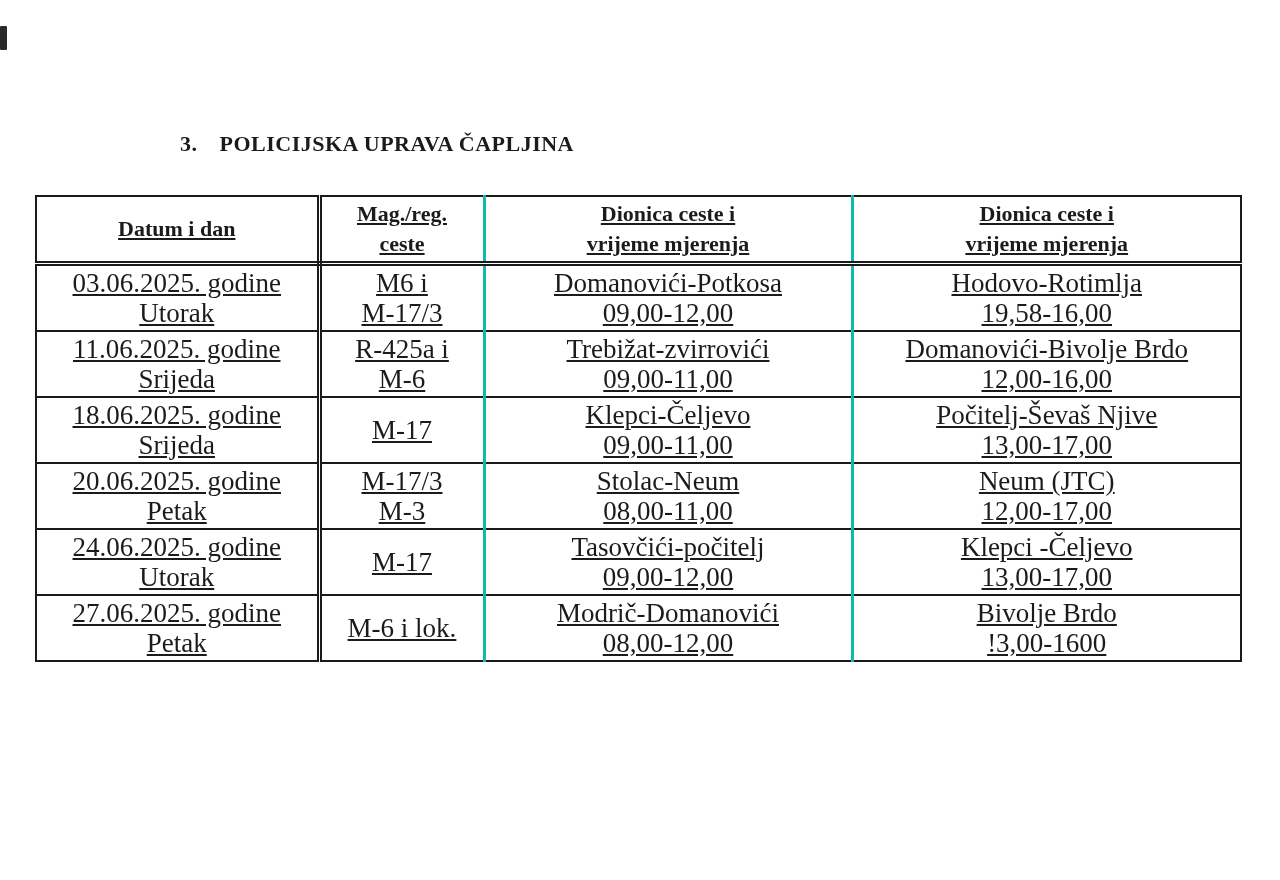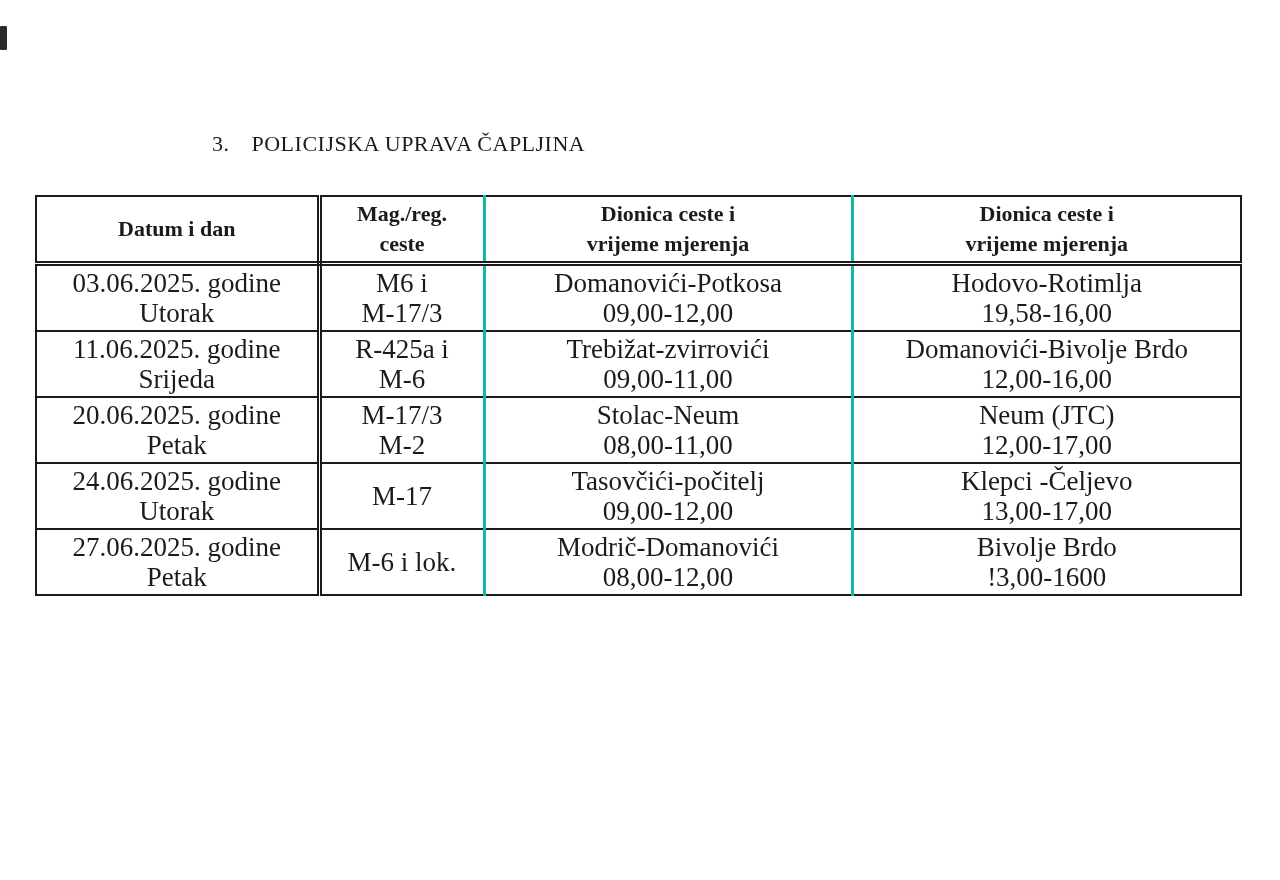--- a/index.html
+++ b/index.html
@@ -15,32 +15,32 @@
     position: absolute;
     left: 0; top: 26px;
     width: 7px; height: 24px;
     background: #2a2a2a;
     border-radius: 1px;
   }
   .doc-title {
     position: absolute;
     left: 180px; top: 131px;
     font-size: 22px;
-    font-weight: normal;
+    font-weight: bold;
     letter-spacing: 0.5px;
     white-space: nowrap;
-    margin-left: 32px;
   }
   .doc-title .num { margin-right: 22px; }
   table.schedule {
     position: absolute;
     left: 35px; top: 195px;
     width: 1205px;
     border-collapse: collapse;
     table-layout: fixed;
+    text-decoration: underline;
   }
   col.w1 { width: 283px; }
   col.w2 { width: 165px; }
   col.w3 { width: 368px; }
   col.w4 { width: 389px; }
   .schedule th, .schedule td {
     border: 2px solid #1a1a1a;
     text-align: center;
     vertical-align: middle;
     padding: 2px 4px;
@@ -125,26 +125,43 @@
           <span class="line">Trebižat-zvirrovići</span>
           <span class="line">09,00-11,00</span>
         </td>
       <td>
           <span class="line">Domanovići-Bivolje Brdo</span>
           <span class="line">12,00-16,00</span>
         </td>
     </tr>
     <tr>
       <td class="c1">
+          <span class="line">18.06.2025. godine</span>
+          <span class="line">Srijeda</span>
+        </td>
+      <td class="c2">
+          <span class="line">M-17</span>
+        </td>
+      <td class="c3">
+          <span class="line">Klepci-Čeljevo</span>
+          <span class="line">09,00-11,00</span>
+        </td>
+      <td>
+          <span class="line">Počitelj-Ševaš Njive</span>
+          <span class="line">13,00-17,00</span>
+        </td>
+    </tr>
+    <tr>
+      <td class="c1">
           <span class="line">20.06.2025. godine</span>
           <span class="line">Petak</span>
         </td>
       <td class="c2">
           <span class="line">M-17/3</span>
-          <span class="line">M-2</span>
+          <span class="line">M-3</span>
         </td>
       <td class="c3">
           <span class="line">Stolac-Neum</span>
           <span class="line">08,00-11,00</span>
         </td>
       <td>
           <span class="line">Neum (JTC)</span>
           <span class="line">12,00-17,00</span>
         </td>
     </tr>

